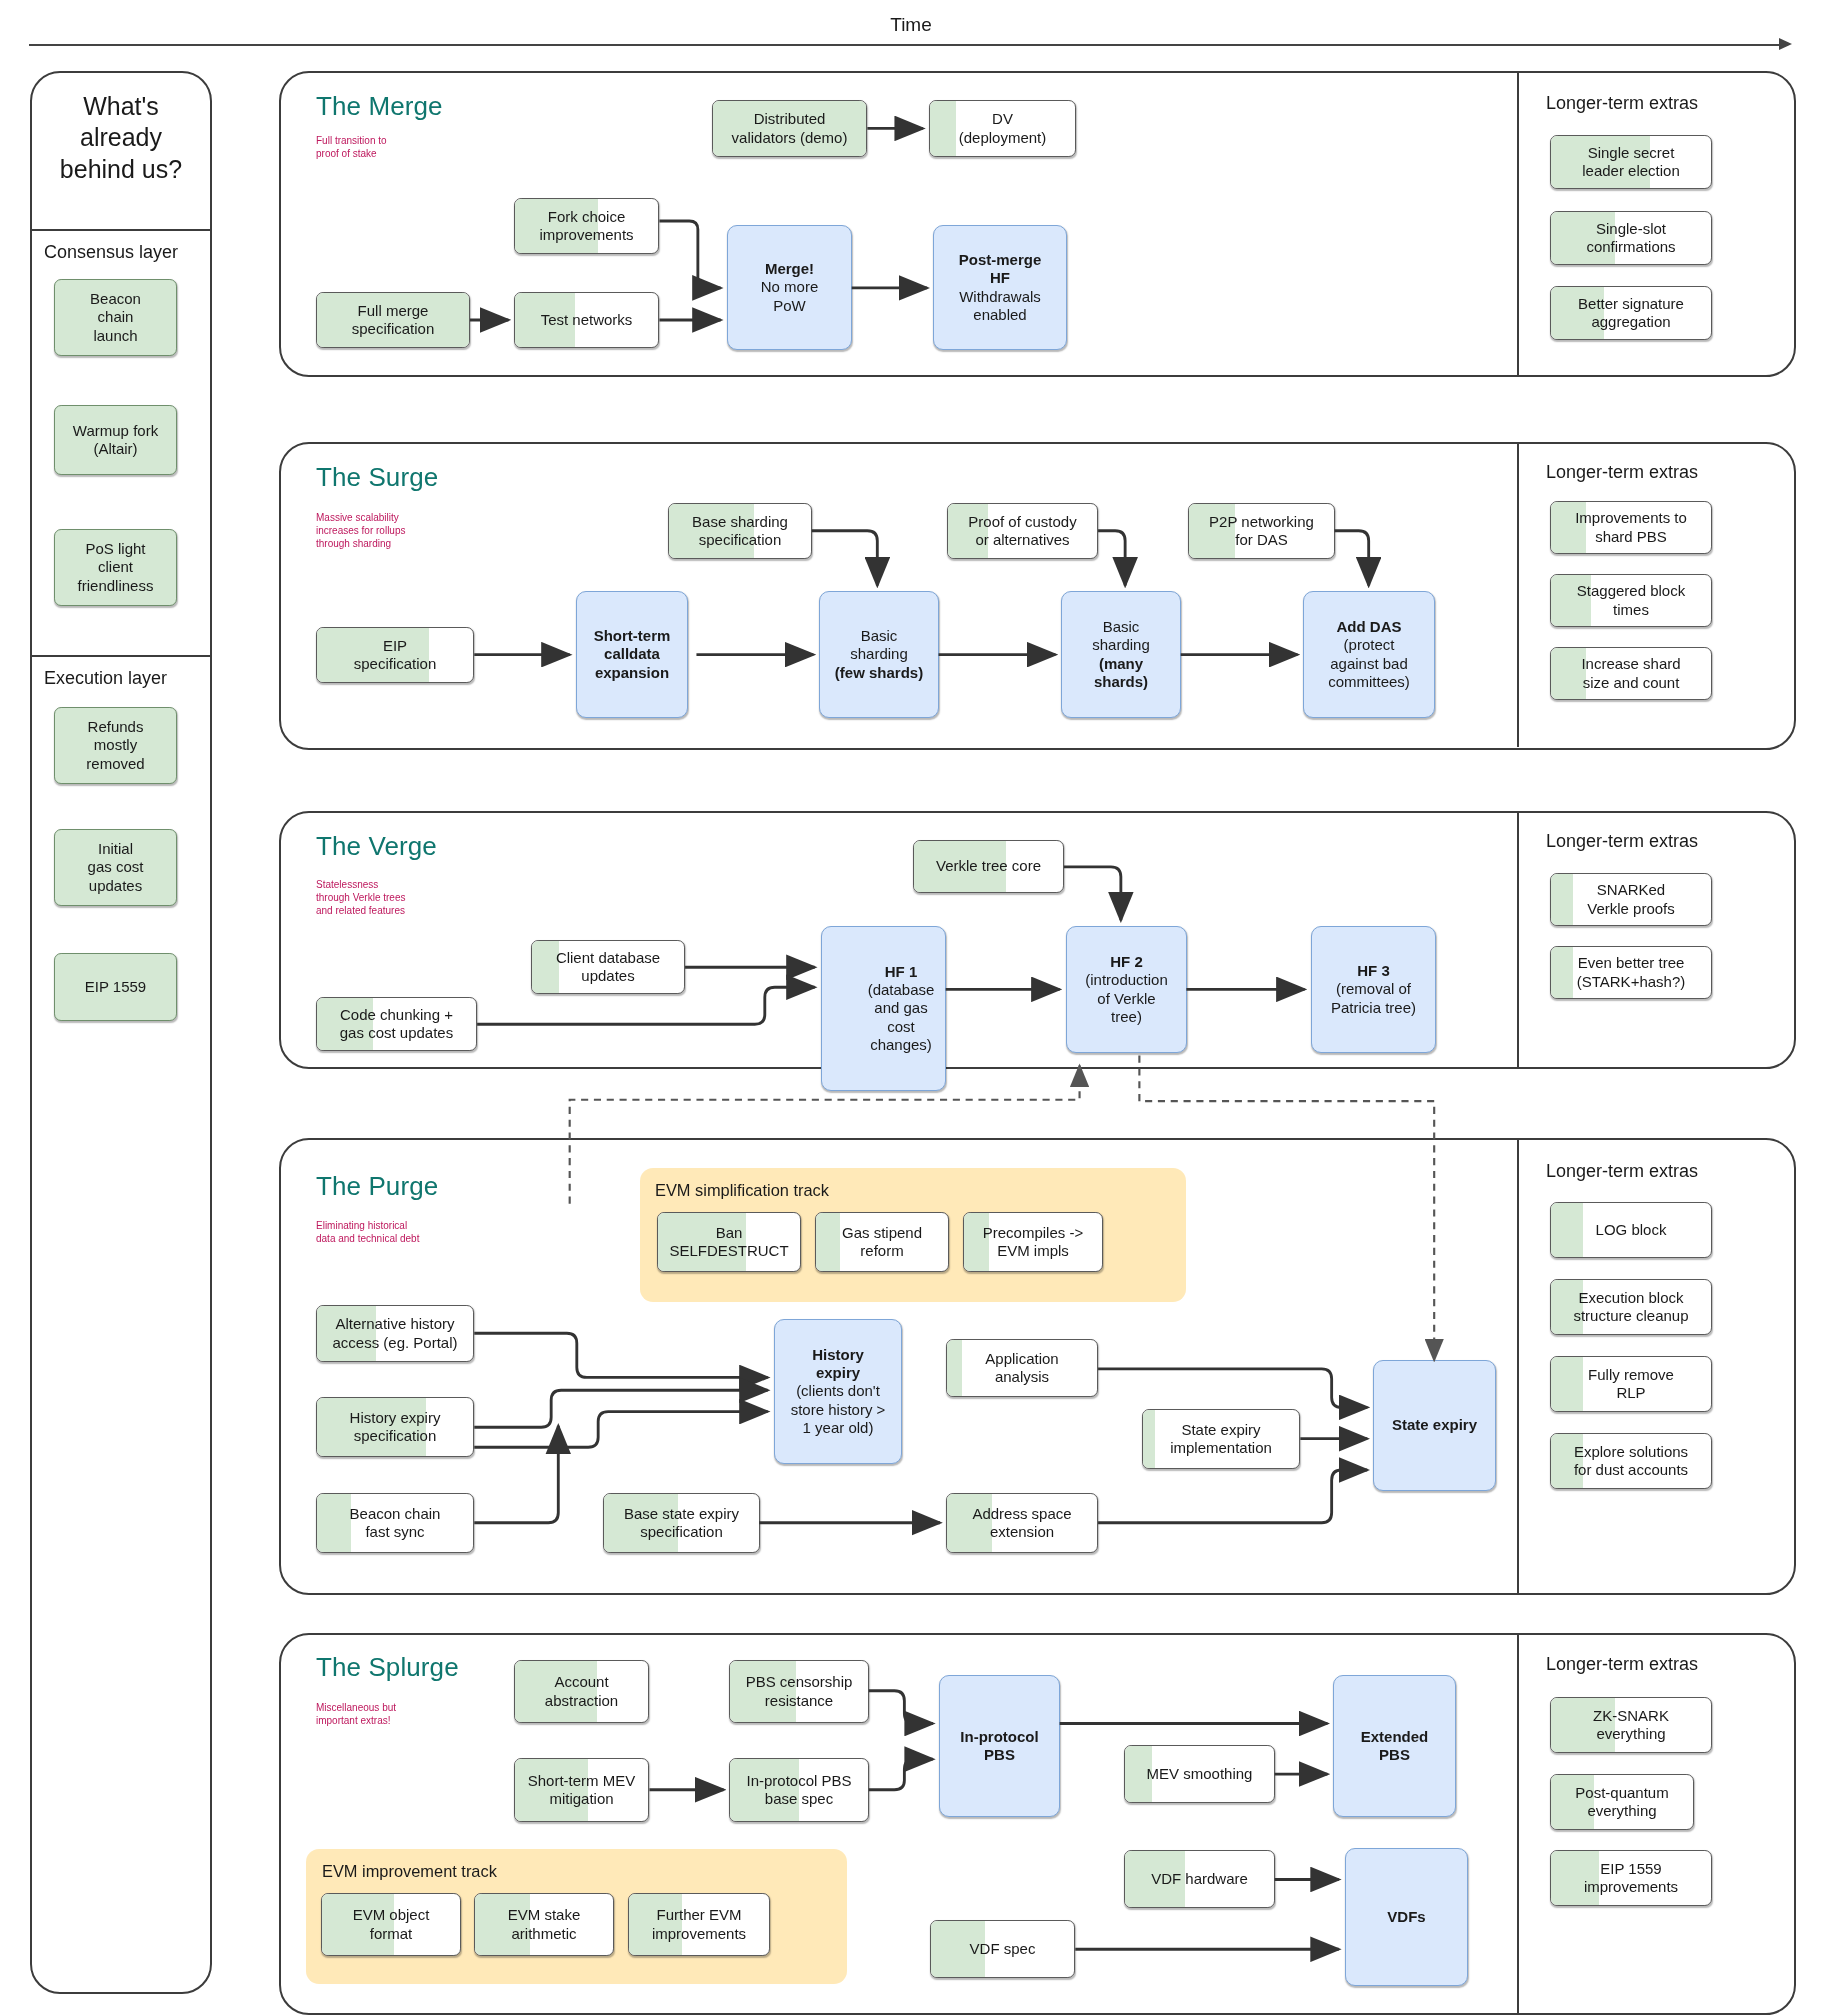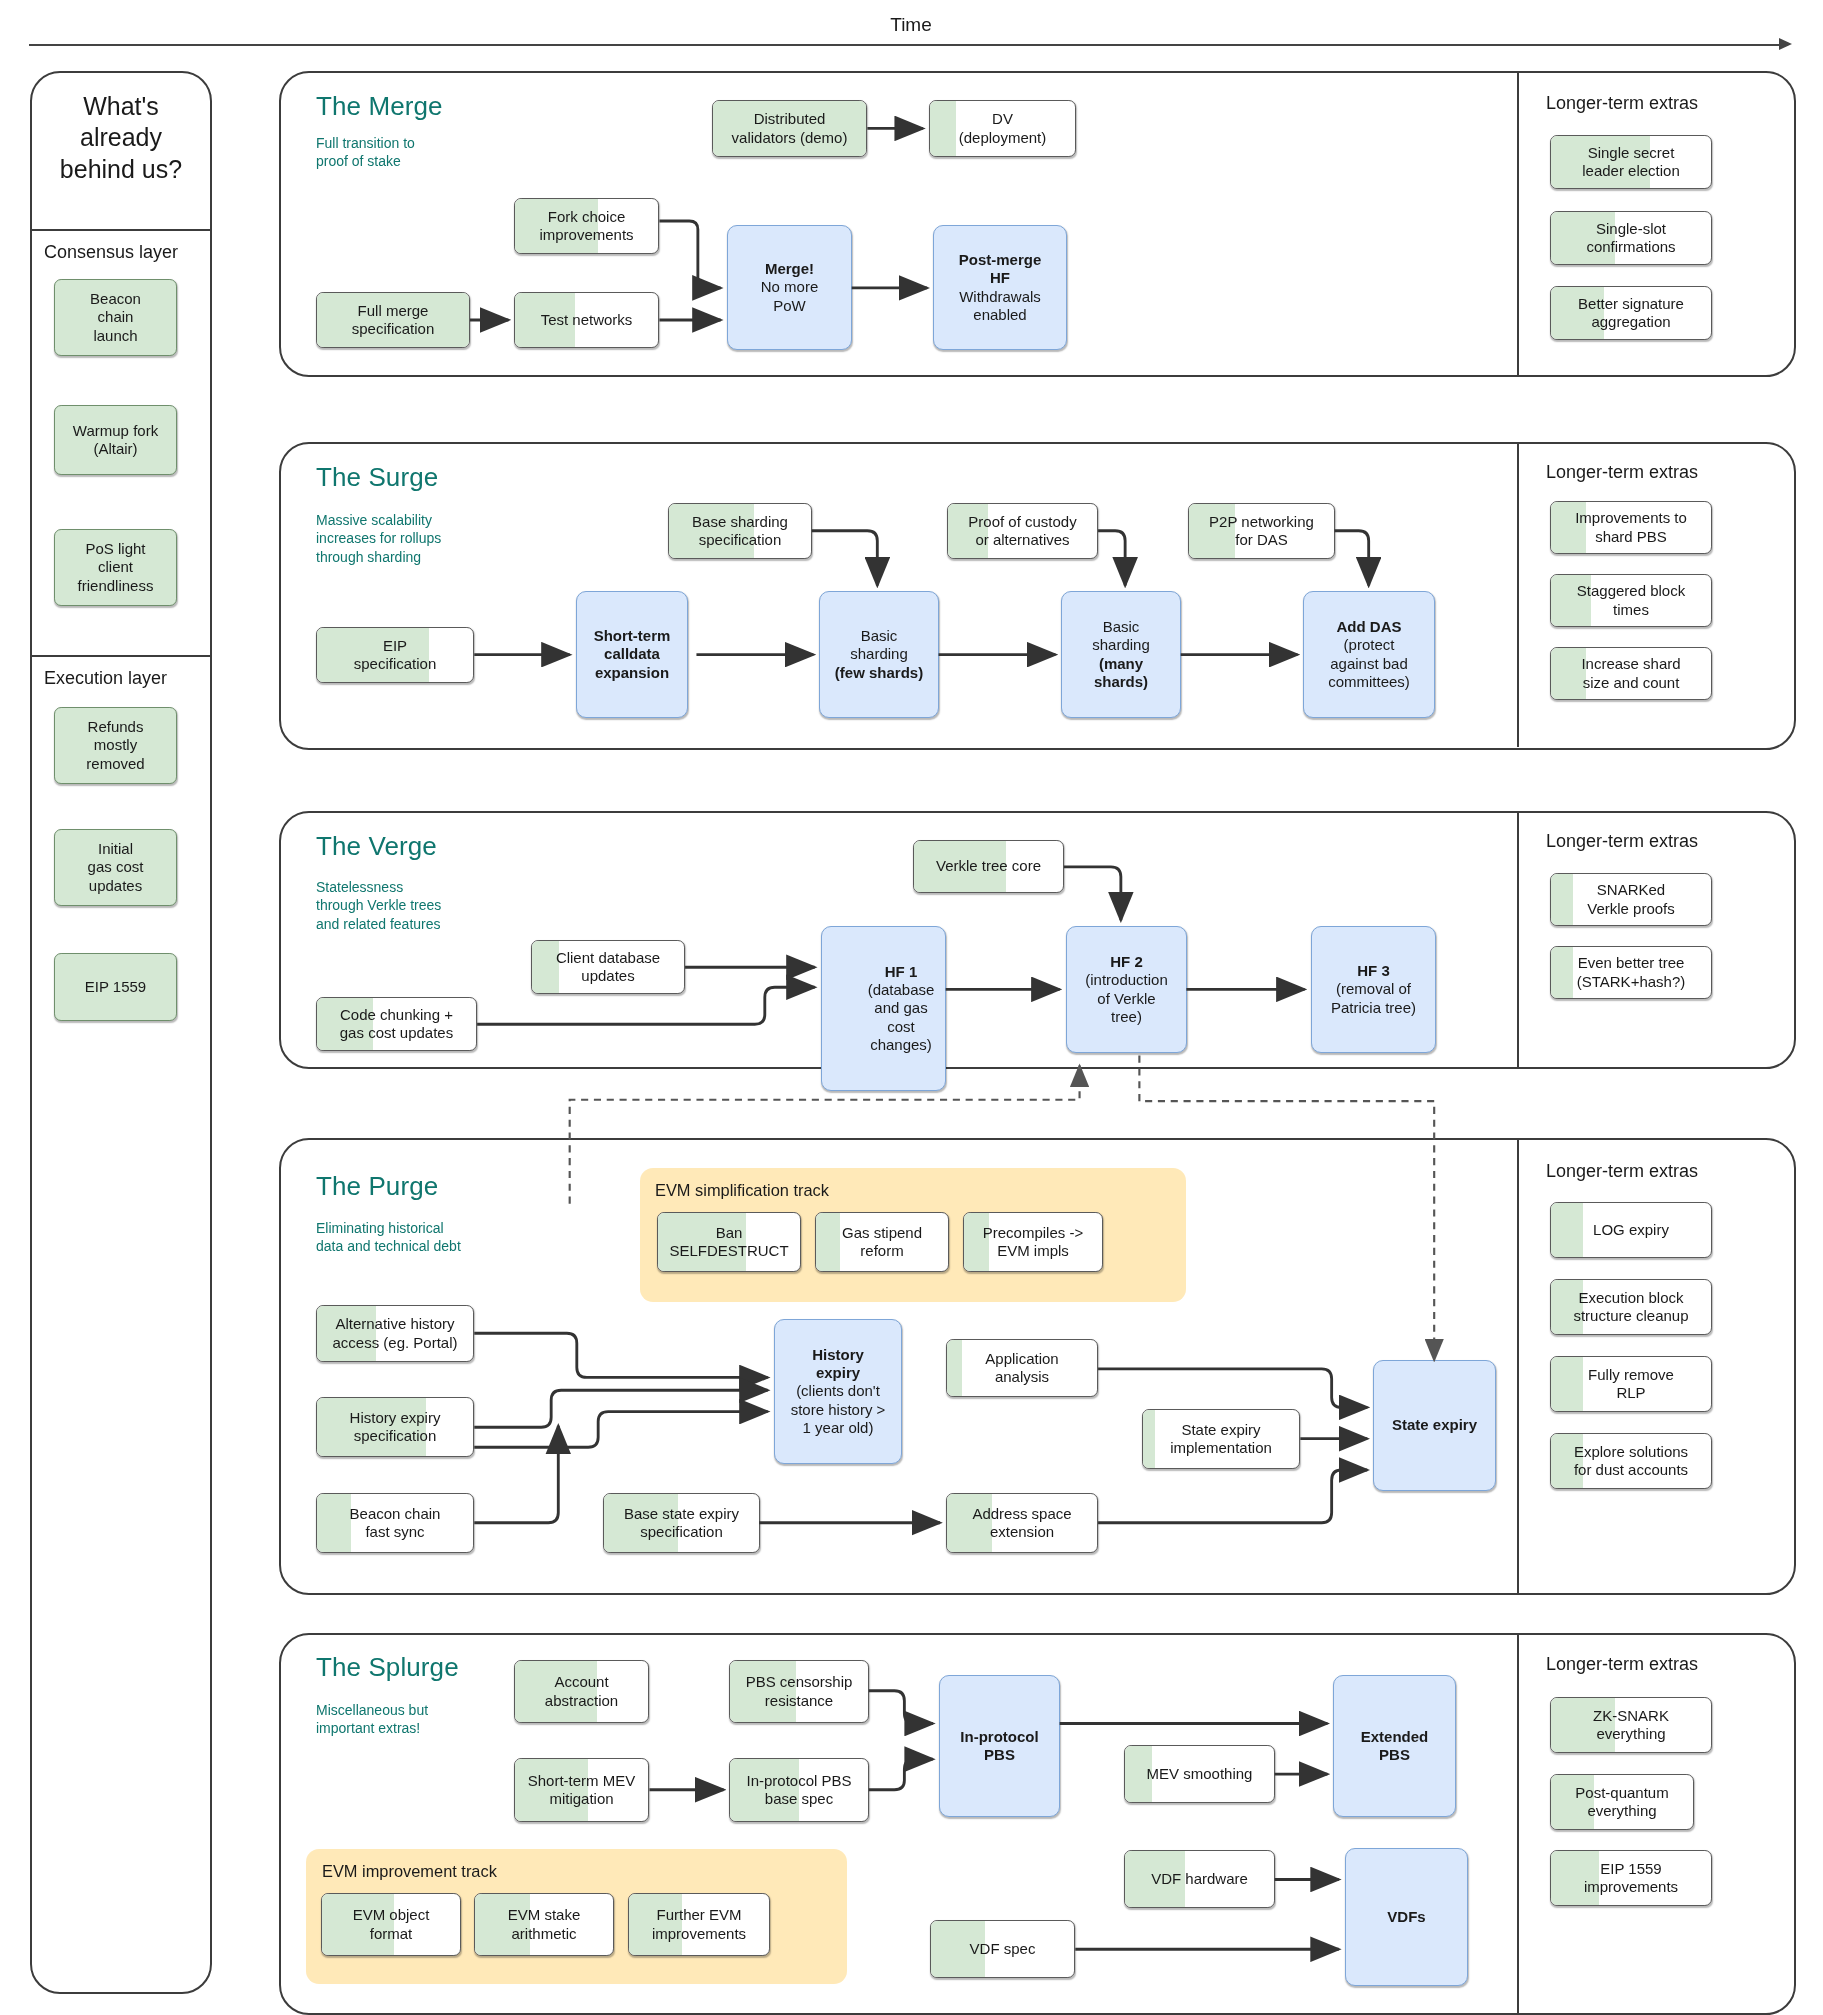--- a/index.html
+++ b/index.html
@@ -11,21 +11,21 @@
 
   
   .time-label{font-size:19px;color:#1a1a1a;text-align:center;}
   .time-axis{height:0;border-top:2.1px solid #444;}
   .time-head{width:0;height:0;border-top:6.4px solid transparent;border-bottom:6.4px solid transparent;border-left:13px solid #444;}
 
   
   .panel{border:2.1px solid #3c3c3c;border-radius:30px;background:#fff;}
   .panel-divider{border-left:2.1px solid #3c3c3c;}
   .panel-title{font-size:26px;color:#0f766e;letter-spacing:0.1px;}
-  .panel-sub{font-size:14px;line-height:1.32;color:#0f766e;}
+  .panel-sub{font-size:10px;line-height:1.32;color:#be185d;}
   .extras-title{font-size:18px;color:#1a1a1a;}
   .sidebar-head{font-size:25px;line-height:1.25;text-align:center;color:#1a1a1a;}
   .layer-head{font-size:18px;color:#1a1a1a;}
   .hdivider{border-top:2.1px solid #3c3c3c;}
 
   
   .node{border:1.4px solid #5a5a5a;border-radius:7.1px;background:#ffffff;
         display:flex;align-items:center;justify-content:center;text-align:center;
         font-size:15px;line-height:1.22;color:#1a1a1a;overflow:hidden;
         box-shadow:0.7px 1.4px 1.4px rgba(0,0,0,.28);}
@@ -294,21 +294,21 @@
   <div class="abs node green" style="left:946px;top:1493px;width:152px;height:60px;">
     <div class="fill" style="width:30%"></div>
     <span class="lbl"><span>Address space</span><br><span>extension</span></span>
   </div>
   <div class="abs node blue" style="left:1373px;top:1360px;width:123px;height:131px;">
     <span class="lbl"><b>State expiry</b></span>
   </div>
 
   <div class="abs node green" style="left:1550px;top:1202px;width:162px;height:56px;">
     <div class="fill" style="width:20%"></div>
-    <span class="lbl"><span>LOG expiry</span></span>
+    <span class="lbl"><span>LOG block</span></span>
   </div>
   <div class="abs node green" style="left:1550px;top:1279px;width:162px;height:56px;">
     <div class="fill" style="width:20%"></div>
     <span class="lbl"><span>Execution block</span><br><span>structure cleanup</span></span>
   </div>
   <div class="abs node green" style="left:1550px;top:1356px;width:162px;height:56px;">
     <div class="fill" style="width:20%"></div>
     <span class="lbl"><span>Fully remove</span><br><span>RLP</span></span>
   </div>
   <div class="abs node green" style="left:1550px;top:1433px;width:162px;height:56px;">

